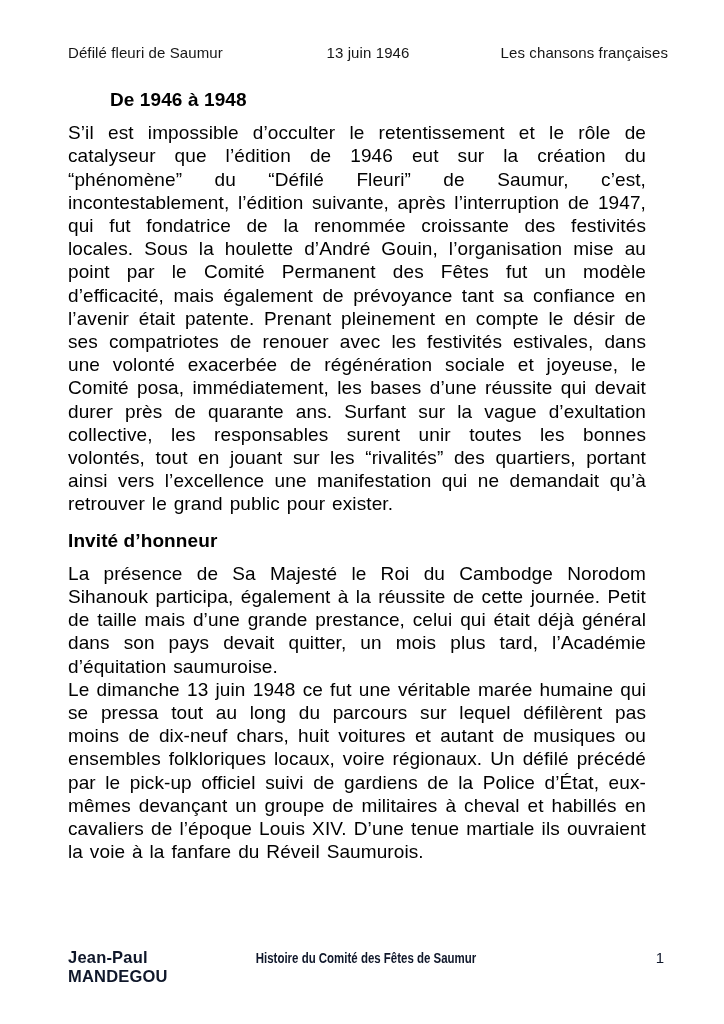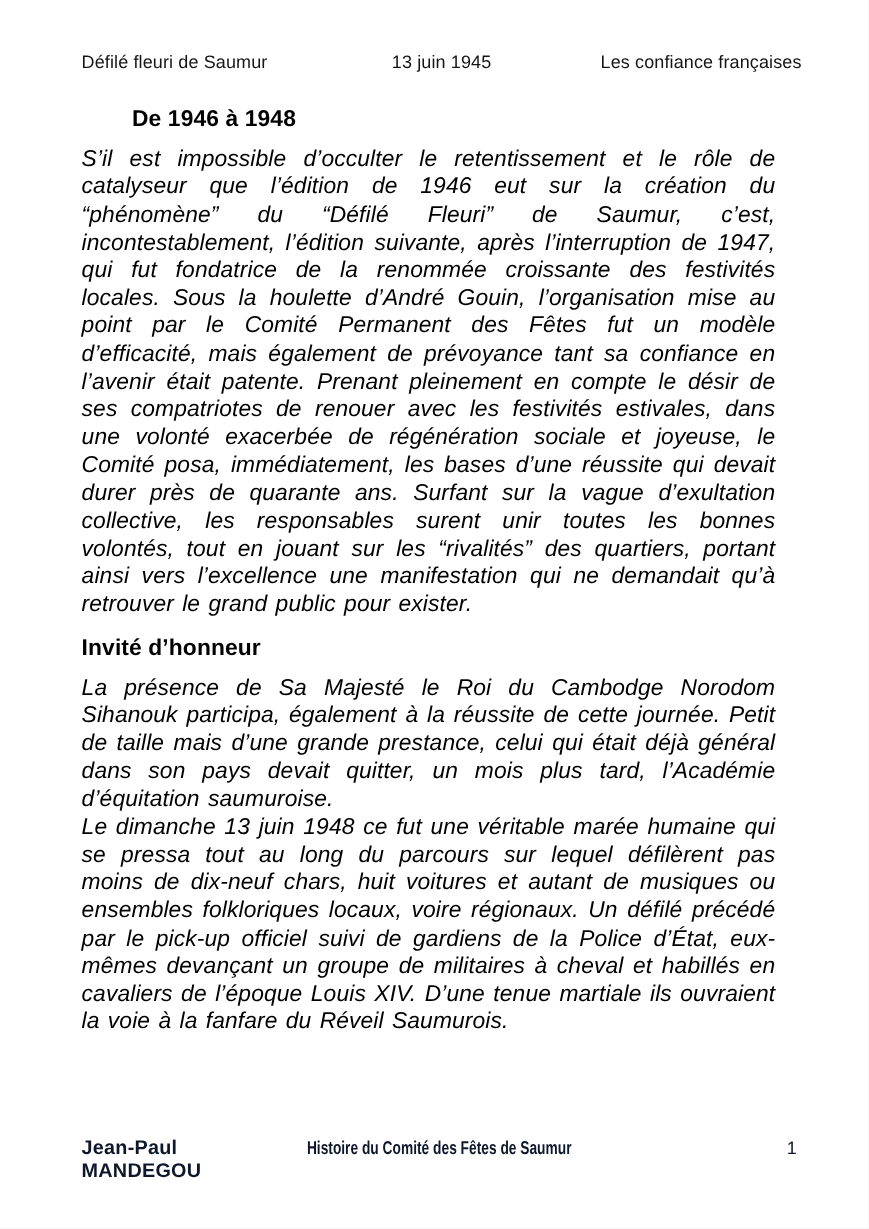--- a/index.html
+++ b/index.html
@@ -52,21 +52,20 @@
   }
   .section:first-child .section-heading { margin-top: 0; margin-left: 42px; }
   .section-body {
     font-size: 19px;
     line-height: 23.2px;
     margin: 0;
     text-align: justify;
     text-justify: inter-word;
     word-spacing: 1.5px;
     letter-spacing: 0.1px;
-    font-style: italic;
   }
 
   
   .running-footer {
     position: absolute;
     top: 948px;
     left: 68px;
     right: 60px;
     display: grid;
     grid-template-columns: 1fr auto 1fr;
@@ -93,22 +92,22 @@
     font-size: 15px;
   }
 </style>
 </head>
 <body>
 
 <div class="page">
 
   <div class="running-header">
     <span class="hdr-left">Défilé fleuri de Saumur</span>
-    <span class="hdr-center">13 juin 1945</span>
-    <span class="hdr-right">Les confiance françaises</span>
+    <span class="hdr-center">13 juin 1946</span>
+    <span class="hdr-right">Les chansons françaises</span>
   </div>
 
   <div class="content">
 
     <div class="section">
       <h2 class="section-heading">De 1946 à 1948</h2>
       <p class="section-body">S’il est impossible d’occulter le retentissement et le rôle de catalyseur que l’édition de 1946 eut sur la création du “phénomène” du “Défilé Fleuri” de Saumur, c’est, incontestablement, l’édition suivante, après l’interruption de 1947, qui fut fondatrice de la renommée croissante des festivités locales. Sous la houlette d’André Gouin, l’organisation mise au point par le Comité Permanent des Fêtes fut un modèle d’efficacité, mais également de prévoyance tant sa confiance en l’avenir était patente. Prenant pleinement en compte le désir de ses compatriotes de renouer avec les festivités estivales, dans une volonté exacerbée de régénération sociale et joyeuse, le Comité posa, immédiatement, les bases d’une réussite qui devait durer près de quarante ans. Surfant sur la vague d’exultation collective, les responsables surent unir toutes les bonnes volontés, tout en jouant sur les “rivalités” des quartiers, portant ainsi vers l’excellence une manifestation qui ne demandait qu’à retrouver le grand public pour exister.</p>
     </div>
 
     <div class="section">

